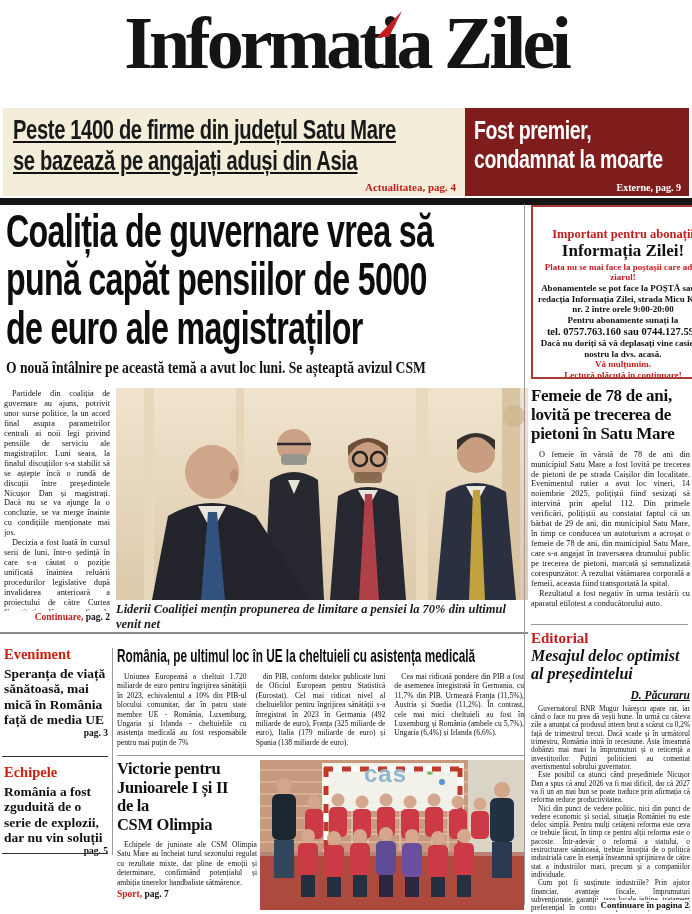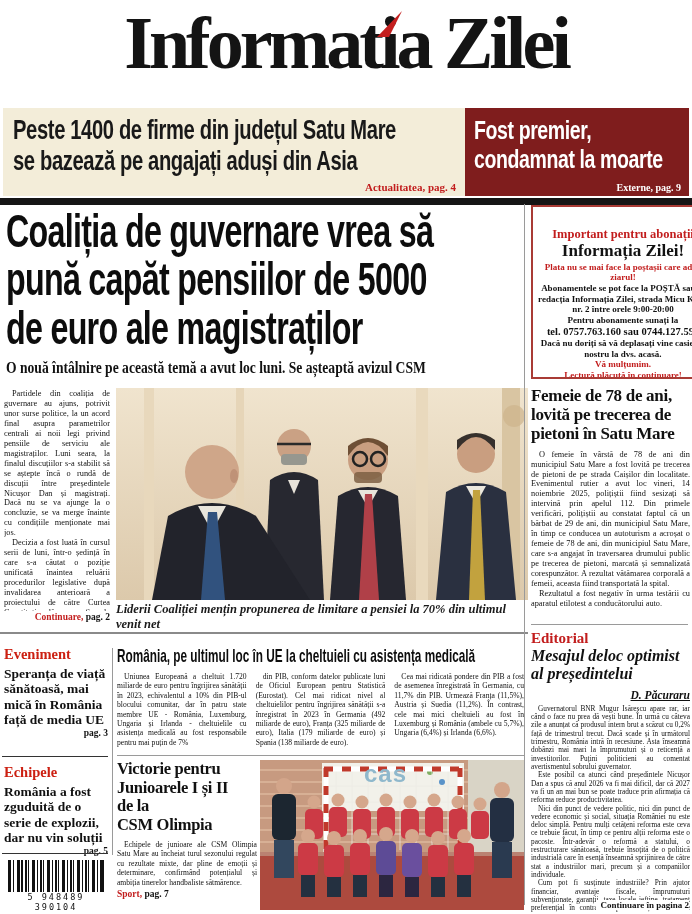--- a/index.html
+++ b/index.html
@@ -26,21 +26,21 @@
     position:absolute; top:84px; left:156px; display:flex; gap:11px;
     align-items:flex-end; font-size:10px; color:#222; white-space:nowrap;
   }
   .mast-info .bolded { font-weight:bold; }
   .mast-site { color:#cc0000; font-weight:bold; font-size:9.5px;margin-top:45px; }
   .mast-region { font-size:17px; color:#111; position:relative; top:3px; }
   .gray-tri { width:0; height:0; border-left:13px solid transparent; border-bottom:13px solid #9a9a9a; }
 
   
   .banner { position:absolute; top:108px; left:3px; right:3px; height:88px; display:flex; }
-  .banner-left { flex:1; background:#f3edd9; position:relative; padding:7px 14px 0 10px; overflow:hidden; }
+  .banner-left { flex:1; background:#f3edd9; position:relative; padding:7px 14px 0 10px; overflow:hidden;text-decoration:underline; }
   .banner-right { width:224px; background:#7f1d1d; position:relative; padding:8px 4px 0 9px; color:#fff; overflow:hidden; }
   .banner-h { font-family:"Liberation Sans", sans-serif; font-weight:bold; color:#191919; font-size:28px; line-height:1.1; letter-spacing:-0.5px; white-space:nowrap; }
   .banner-h-r { font-family:"Liberation Sans", sans-serif; font-weight:bold; color:#fff; font-size:25px; line-height:1.16; letter-spacing:-0.5px; white-space:nowrap; }
   .banner-ref { position:absolute; right:9px; bottom:3px; font-weight:bold; font-size:11px; color:#c21d1d; }
   .banner-ref-r { position:absolute; right:8px; bottom:3px; font-weight:bold; font-size:10px; color:#fff; }
   .black-bar { position:absolute; top:198px; left:0; right:0; height:7px; background:#151515; }
 
   
   .cx62 { transform:scaleX(.62); transform-origin:0 0; width:161.3%; }
   .cx70 { transform:scaleX(.70); transform-origin:0 0; width:142.8%; }
@@ -267,24 +267,20 @@
     <div class="teaser">Speranța de viață sănătoasă, mai mică în România față de media UE</div>
     <div class="teaser-page">pag. 3</div>
   </div>
   <div class="hline" style="left:2px; top:756px; width:106px; background:#333;"></div>
   <div class="abs" style="left:4px; top:764px; width:104px;">
     <div class="sec-label">Echipele</div>
     <div class="teaser">România a fost zguduită de o serie de explozii, dar nu vin soluții</div>
     <div class="teaser-page">pag. 5</div>
   </div>
   <div class="hline" style="left:2px; top:853px; width:106px; background:#333;"></div>
-  <div class="barcode">
-    <div class="barcode-bars"></div>
-    <div class="barcode-num">5 948489 390104</div>
-  </div>
 
   <div class="health">
     <div class="health-h">
         <div class="cx62">România, pe ultimul loc în UE la cheltuieli cu asistența medicală</div>
       </div>
     <div class="health-cols">
       <div class="health-col">
           <p>Uniunea Europeană a cheltuit 1.720 miliarde de euro pentru îngrijirea sănătății în 2023, echivalentul a 10% din PIB-ul blocului comunitar, dar în patru state membre UE - România, Luxemburg, Ungaria și Irlanda - cheltuielile cu asistența medicală au fost responsabile pentru mai puțin de 7%</p>
         </div>
       <div class="health-col">

